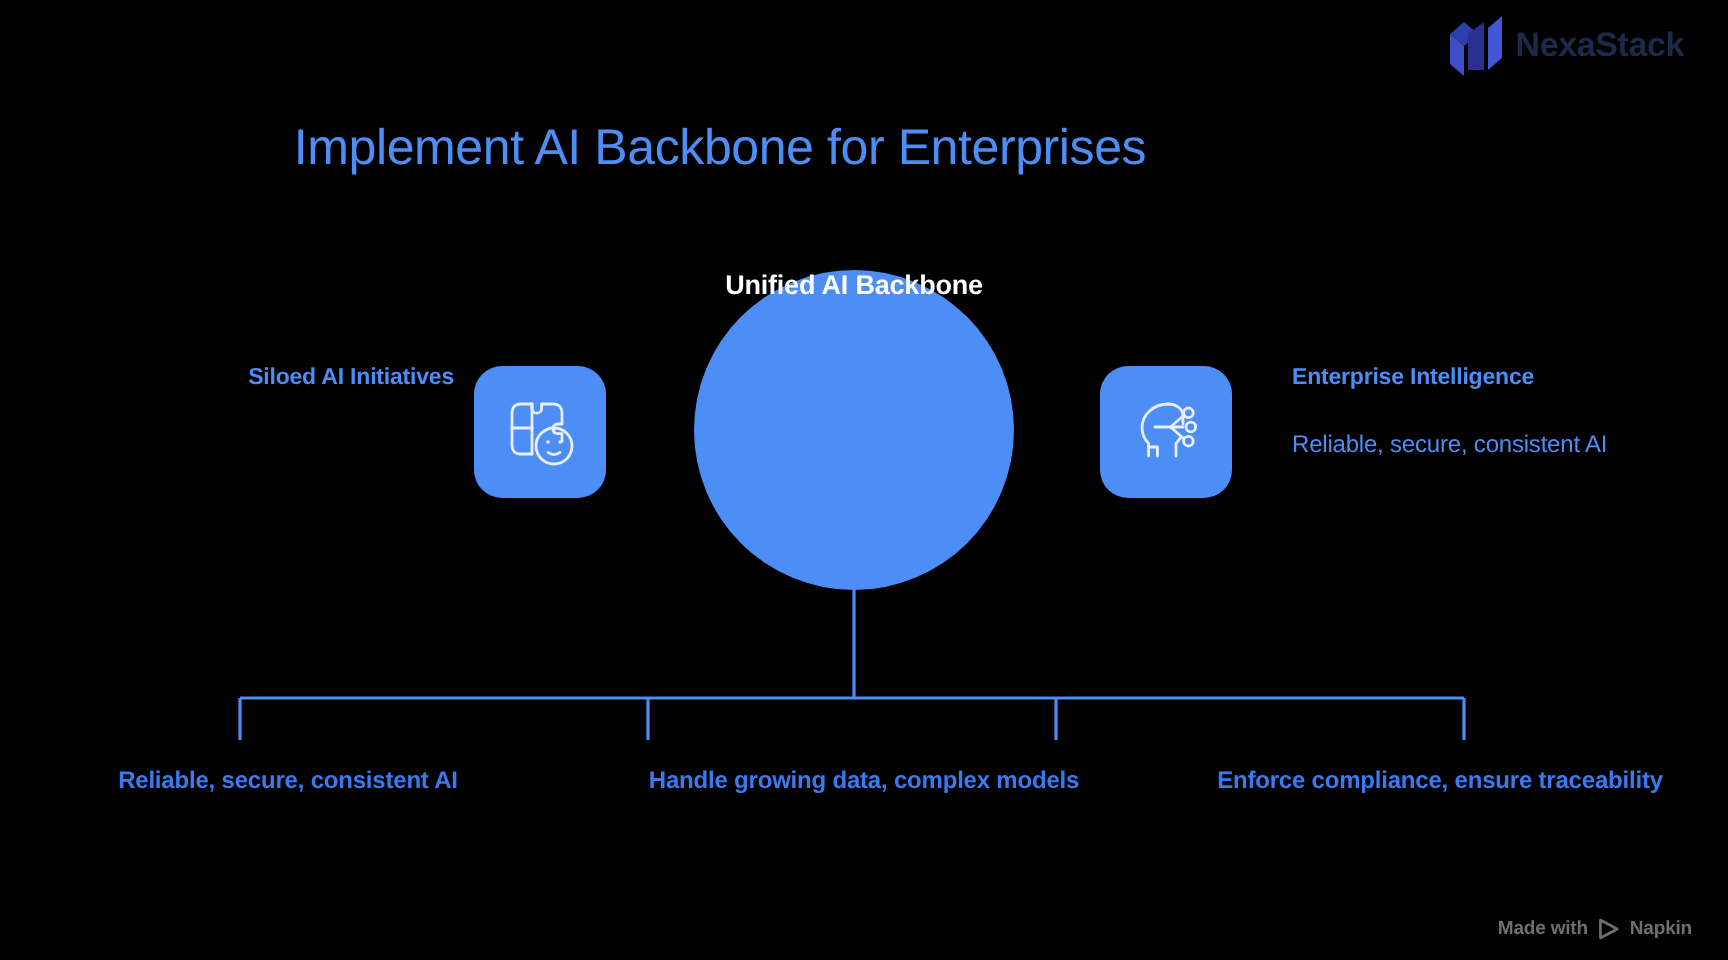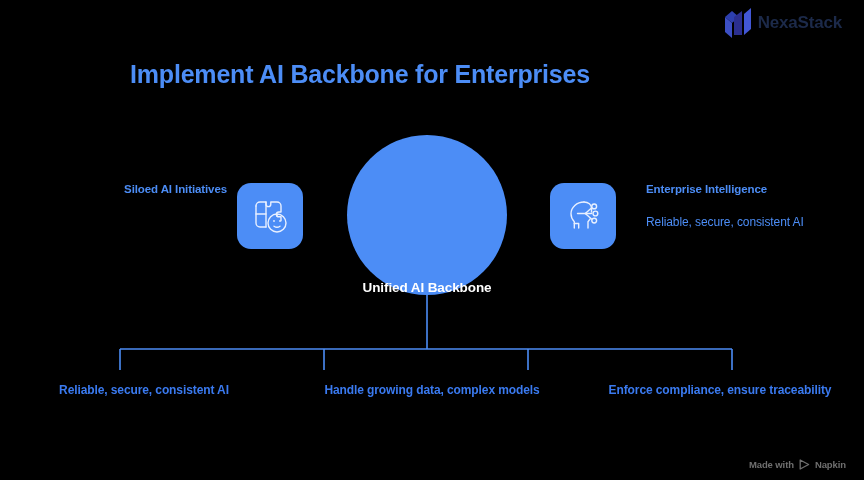--- a/index.html
+++ b/index.html
@@ -41,36 +41,36 @@
   }
 
   
   .title {
     position: absolute;
     top: 60px;
     left: 0;
     width: 720px;
     text-align: center;
     font-size: 25px;
-    font-weight: bold;
+    font-weight: normal;
     letter-spacing: -0.2px;
     color: #4c8df6;
   }
 
   
   .center-node {
     position: absolute;
     left: 347px;
     top: 135px;
     width: 160px;
     height: 160px;
     border-radius: 50%;
     background: #4c8df6;
     display: flex;
-    align-items: flex-end;
+    align-items: flex-start;
     justify-content: center;
   }
   .center-node-label {
     color: #ffffff;
     font-size: 13.5px;
     font-weight: bold;
     text-align: center;
     letter-spacing: -0.1px;
   }
 

